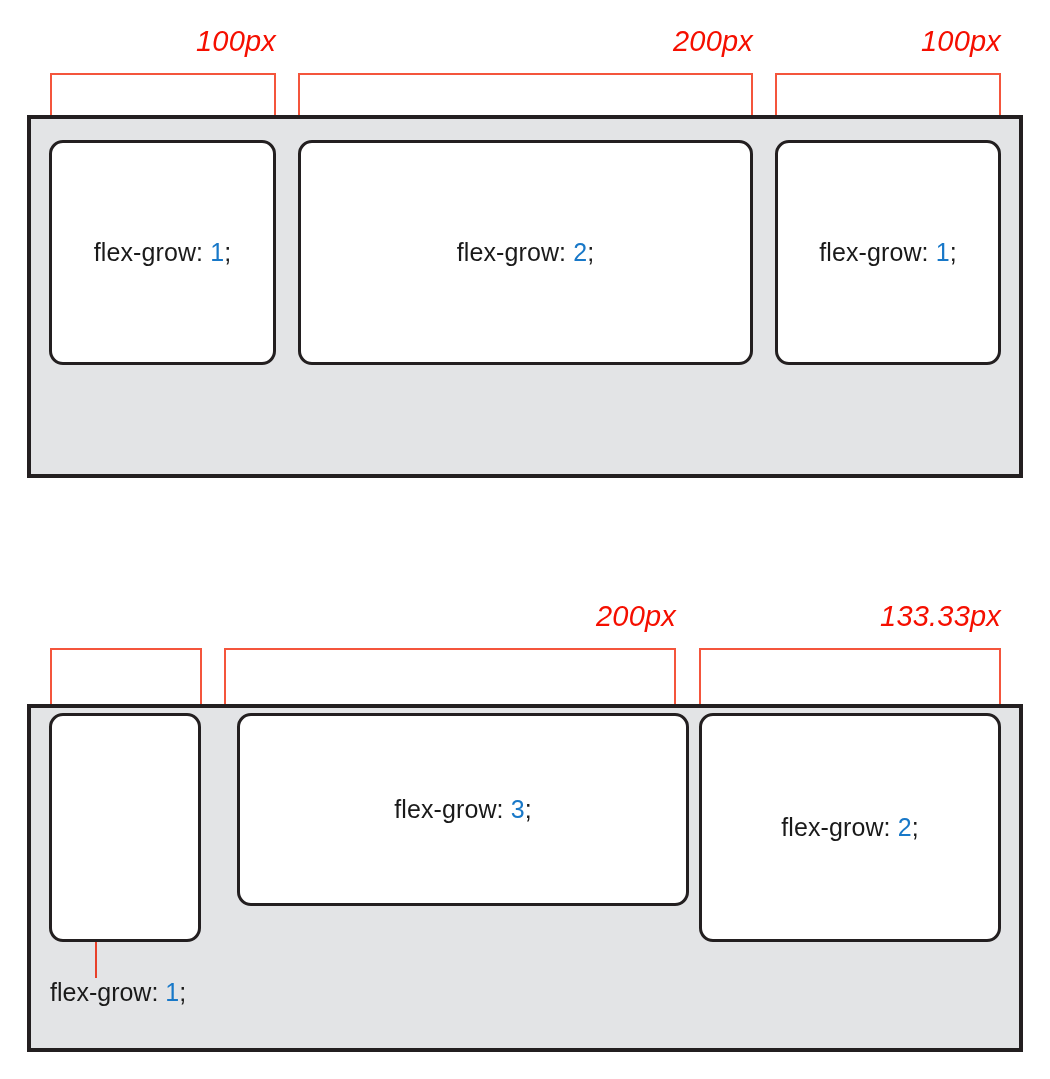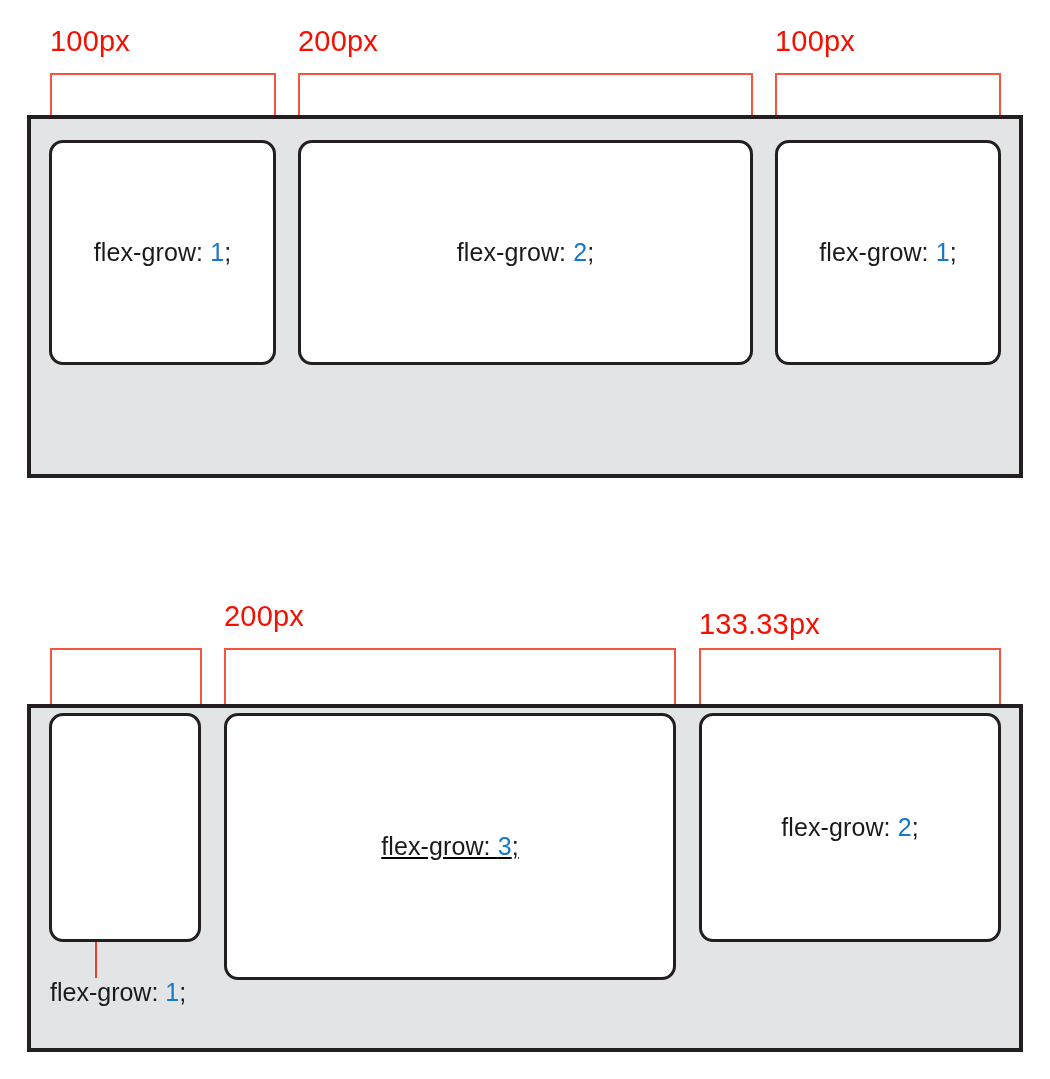--- a/index.html
+++ b/index.html
@@ -59,22 +59,23 @@
     border-left: 2px solid #f4553c;
     border-right: 2px solid #f4553c;
     border-top: 2px solid #f4553c;
   }
 
   .bracket-label {
     position: absolute;
     font-size: 29px;
     color: #f50f00;
     white-space: nowrap;
-    text-align: left;
+    text-align: right;
     letter-spacing: 0.2px;
+    font-style: italic;
   }
 
   
   .leader-line {
     position: absolute;
     border-left: 2px solid #e8402a;
   }
 
   .callout-label {
     position: absolute;
@@ -107,31 +108,31 @@
 
   <div class="flex-item" style="left:298px; top:140px; width:455px; height:225px;">
     <span class="item-label"><span>flex-grow: </span><span class="num">2</span><span>;</span></span>
   </div>
 
   <div class="flex-item" style="left:775px; top:140px; width:226px; height:225px;">
     <span class="item-label"><span>flex-grow: </span><span class="num">1</span><span>;</span></span>
   </div>
 
   <div class="bracket-label" style="left:224px; top:600px; width:452px;">200px</div>
-  <div class="bracket-label" style="left:699px; top:600px; width:302px;margin-top:8px;">133.33px</div>
+  <div class="bracket-label" style="left:699px; top:600px; width:302px;">133.33px</div>
 
   <div class="bracket" style="left:50px; top:648px; width:152px; height:66px;"></div>
   <div class="bracket" style="left:224px; top:648px; width:452px; height:66px;"></div>
   <div class="bracket" style="left:699px; top:648px; width:302px; height:66px;"></div>
 
   <div class="flex-container" style="left:27px; top:704px; width:996px; height:348px;"></div>
 
   <div class="flex-item" style="left:49px; top:713px; width:152px; height:229px;"></div>
 
-  <div class="flex-item" style="left:224px; top:713px; width:452px; height:267px;text-decoration:underline;">
+  <div class="flex-item" style="left:237px; top:713px; width:452px; height:193px;">
     <span class="item-label"><span>flex-grow: </span><span class="num">3</span><span>;</span></span>
   </div>
 
   <div class="flex-item" style="left:699px; top:713px; width:302px; height:229px;">
     <span class="item-label"><span>flex-grow: </span><span class="num">2</span><span>;</span></span>
   </div>
 
   <div class="leader-line" style="left:95px; top:942px; height:36px;"></div>
 
   <span class="callout-label" style="left:50px; top:978px;"><span>flex-grow: </span><span class="num">1</span><span>;</span></span>

